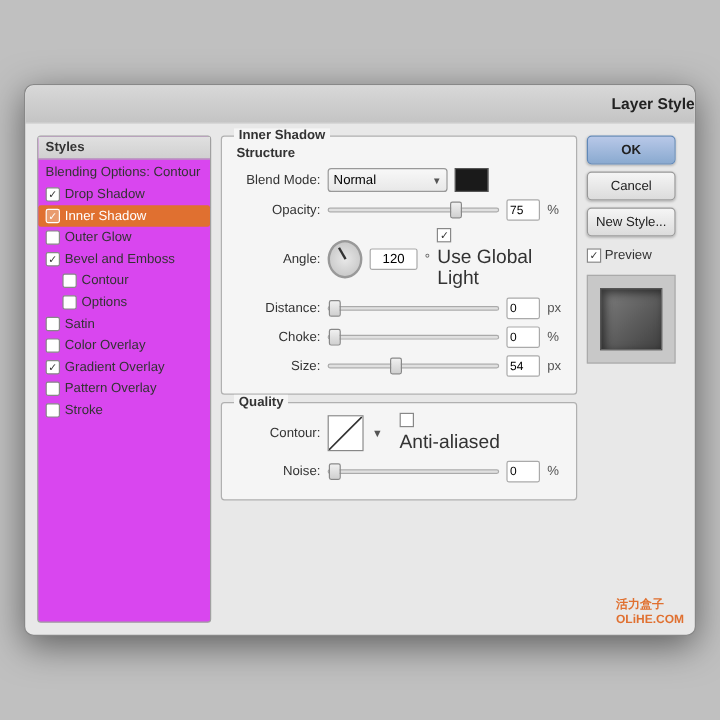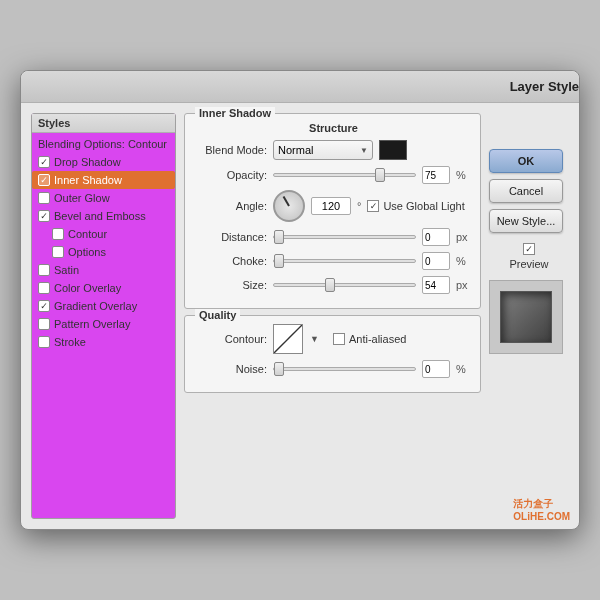--- a/index.html
+++ b/index.html
@@ -140,21 +140,20 @@
       font-weight: bold;
       color: #333;
     }
 
     .subsection-title {
       font-size: 11px;
       font-weight: bold;
       color: #333;
       margin-bottom: 6px;
       padding-left: 2px;
-      text-align: center;
     }
 
     .form-row {
       display: flex;
       align-items: center;
       margin-bottom: 6px;
       gap: 6px;
     }
 
     .form-label {
@@ -270,24 +269,25 @@
       border: 1px solid #aaa;
       background: #fff;
       font-size: 11px;
       text-align: center;
       padding: 0 2px;
       border-radius: 2px;
     }
 
     .use-global-light {
       display: flex;
-      align-items: center;
+      align-items: flex-start;
       gap: 4px;
-      font-size: 11px;
-      color: #333;
+      font-size: 16px;
+      color: #333;
+      flex-direction: column;
     }
 
     .checkbox-small {
       width: 12px;
       height: 12px;
       border: 1px solid #888;
       background: white;
       display: inline-flex;
       align-items: center;
       justify-content: center;
@@ -318,21 +318,20 @@
     }
 
     
     .right-panel {
       width: 80px;
       flex-shrink: 0;
       display: flex;
       flex-direction: column;
       gap: 6px;
       padding-top: 0;
-      margin-top: 36px;
     }
 
     .btn {
       width: 74px;
       height: 24px;
       border-radius: 4px;
       border: 1px solid #999;
       background: linear-gradient(to bottom, #f5f5f5, #dcdcdc);
       font-size: 11px;
       color: #222;
@@ -368,21 +367,20 @@
       border: 1px solid #555;
     }
 
     .preview-label {
       font-size: 11px;
       color: #333;
       margin-top: 4px;
       display: flex;
       align-items: center;
       gap: 3px;
-      flex-direction: column;
     }
 
     .watermark {
       position: absolute;
       bottom: 8px;
       right: 10px;
       font-size: 10px;
       color: #e07030;
       font-weight: bold;
     }

